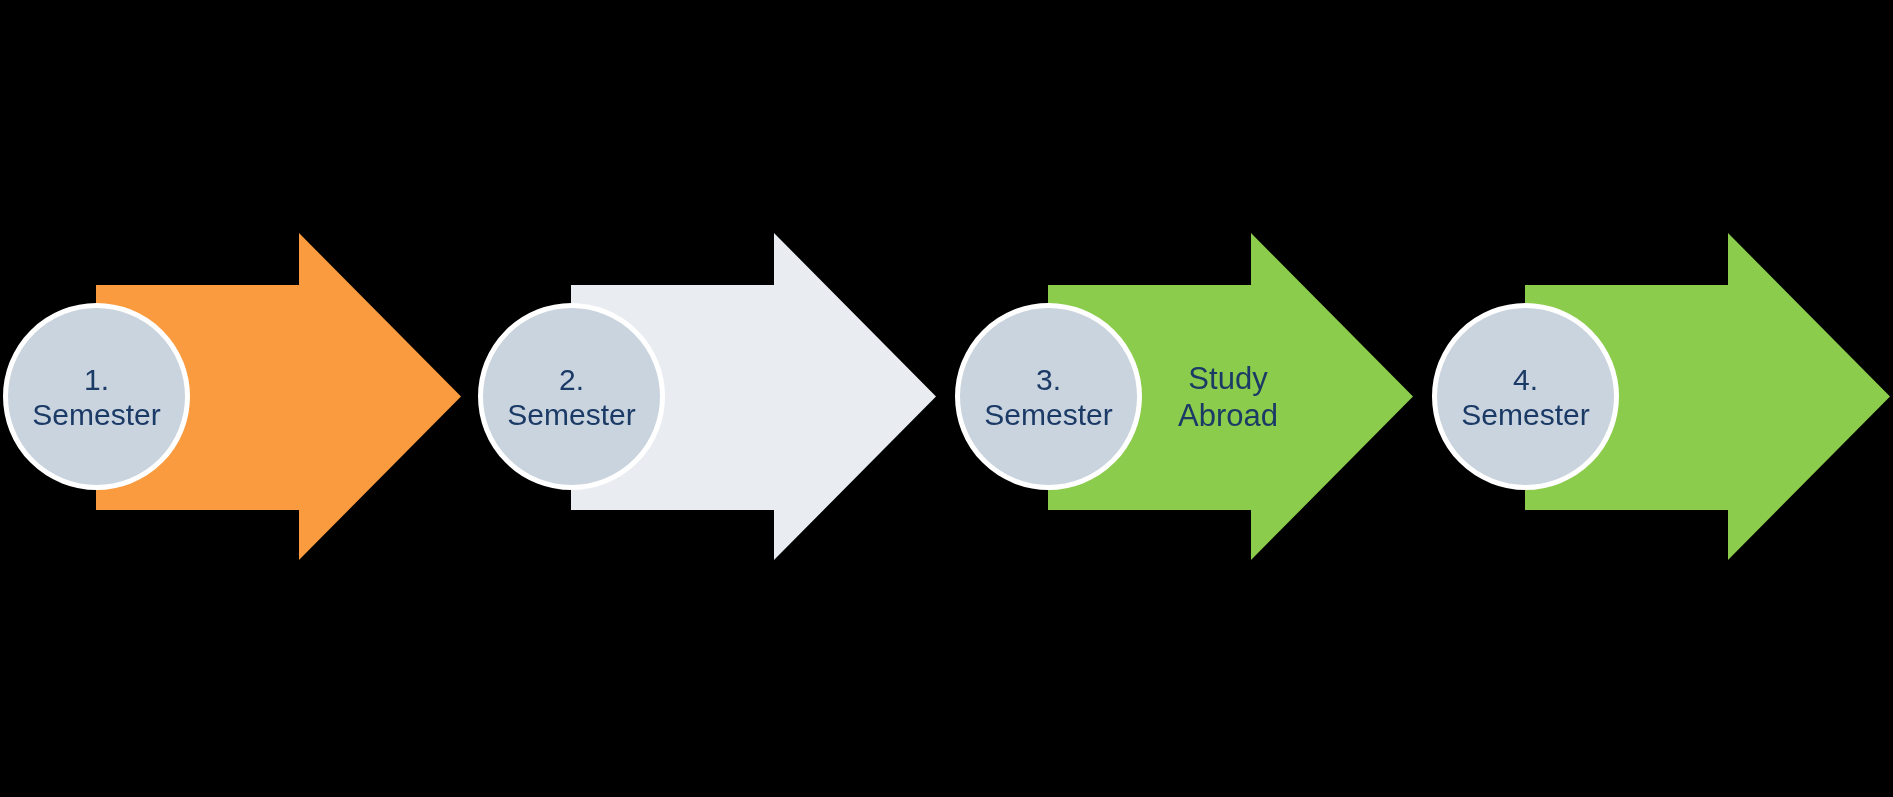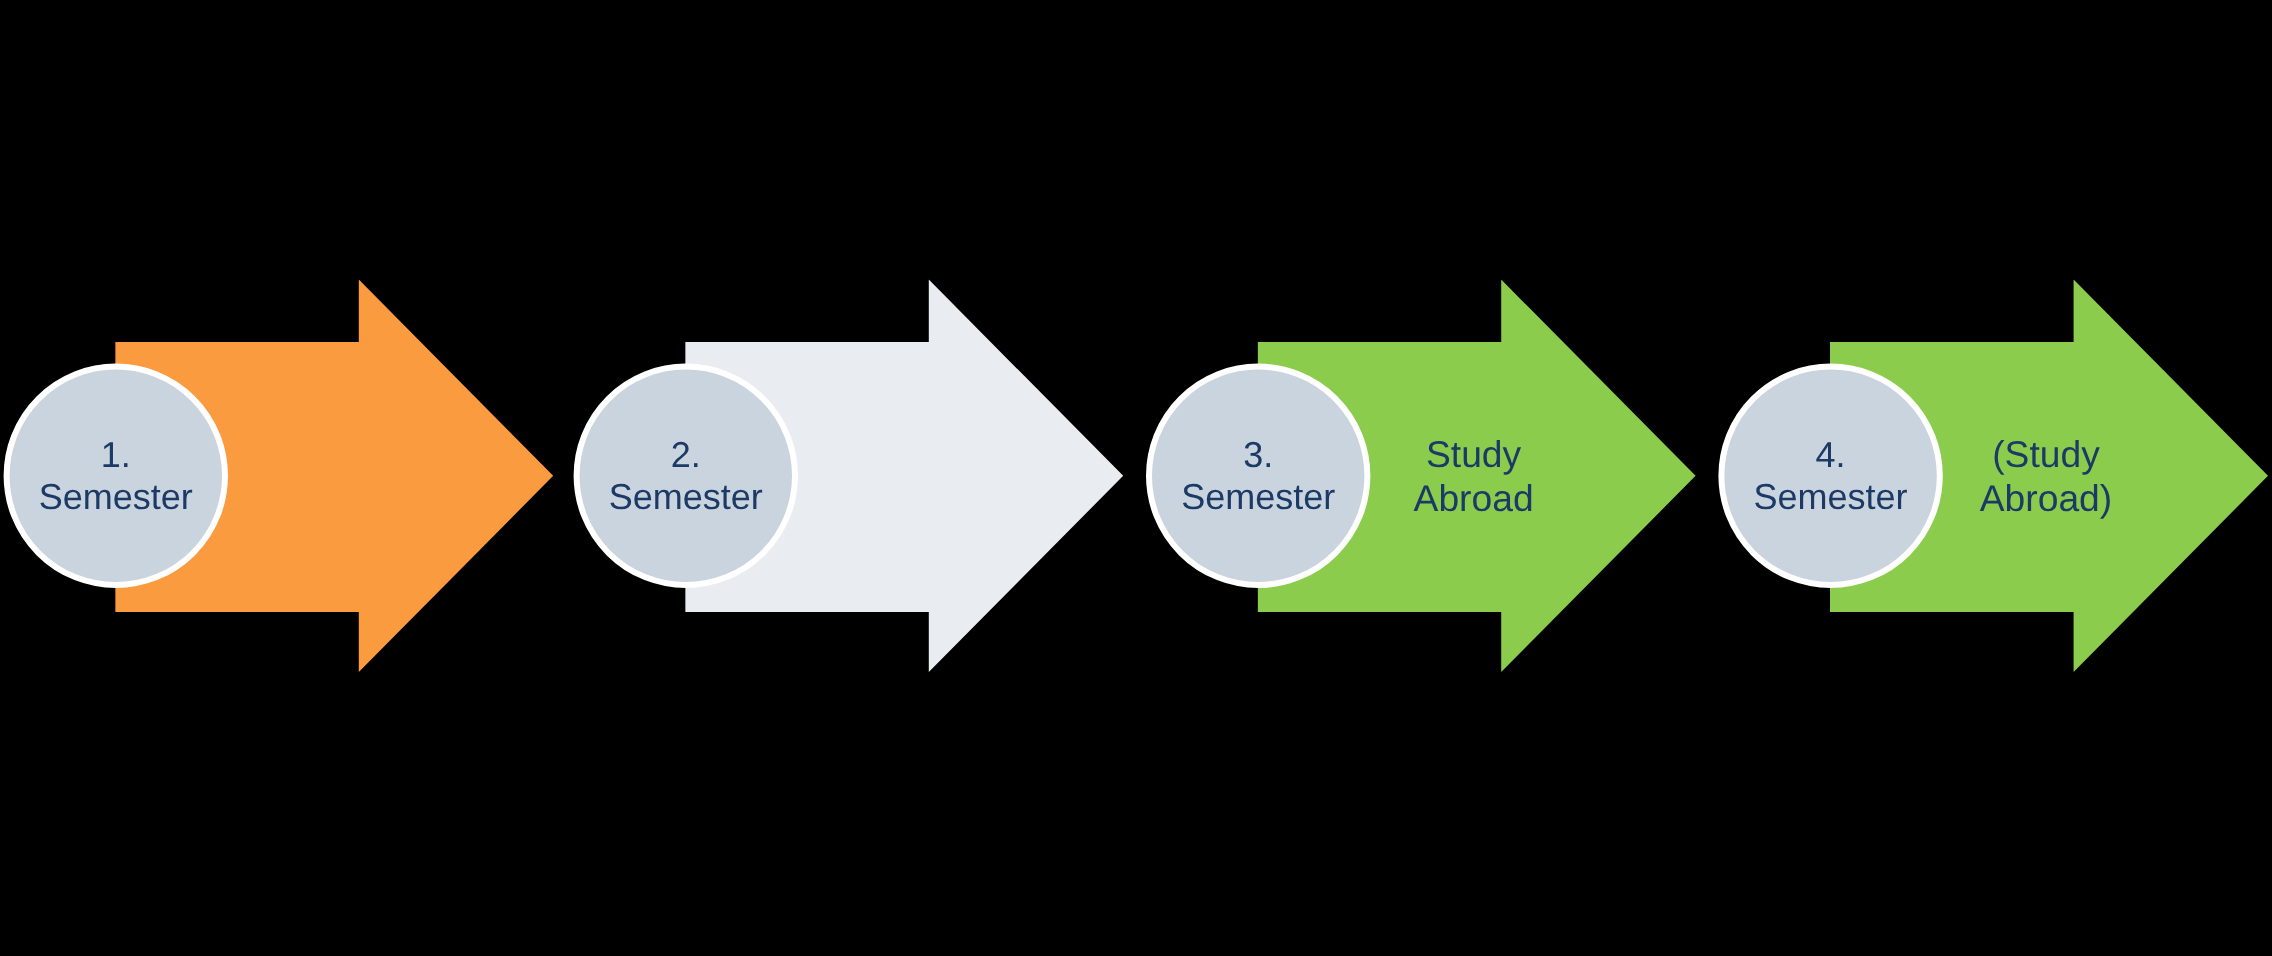--- a/index.html
+++ b/index.html
@@ -115,24 +115,20 @@
         <span>3.</span>
         <span>Semester</span>
       </div>
     </div>
   </div>
 
   <div class="step step-4">
     <svg class="arrow-svg" width="366" height="328" viewBox="0 0 366 328">
       <polygon points="0,52 203,52 203,0 365,163.5 203,327 203,277 0,277" fill="#8CCC4C"></polygon>
     </svg>
-    <div class="arrow-label">
-      <span>(Study</span>
-      <span>Abroad)</span>
-    </div>
     <div class="circle">
       <div class="circle-text">
         <span>4.</span>
         <span>Semester</span>
       </div>
     </div>
   </div>
 
 </div>
 

